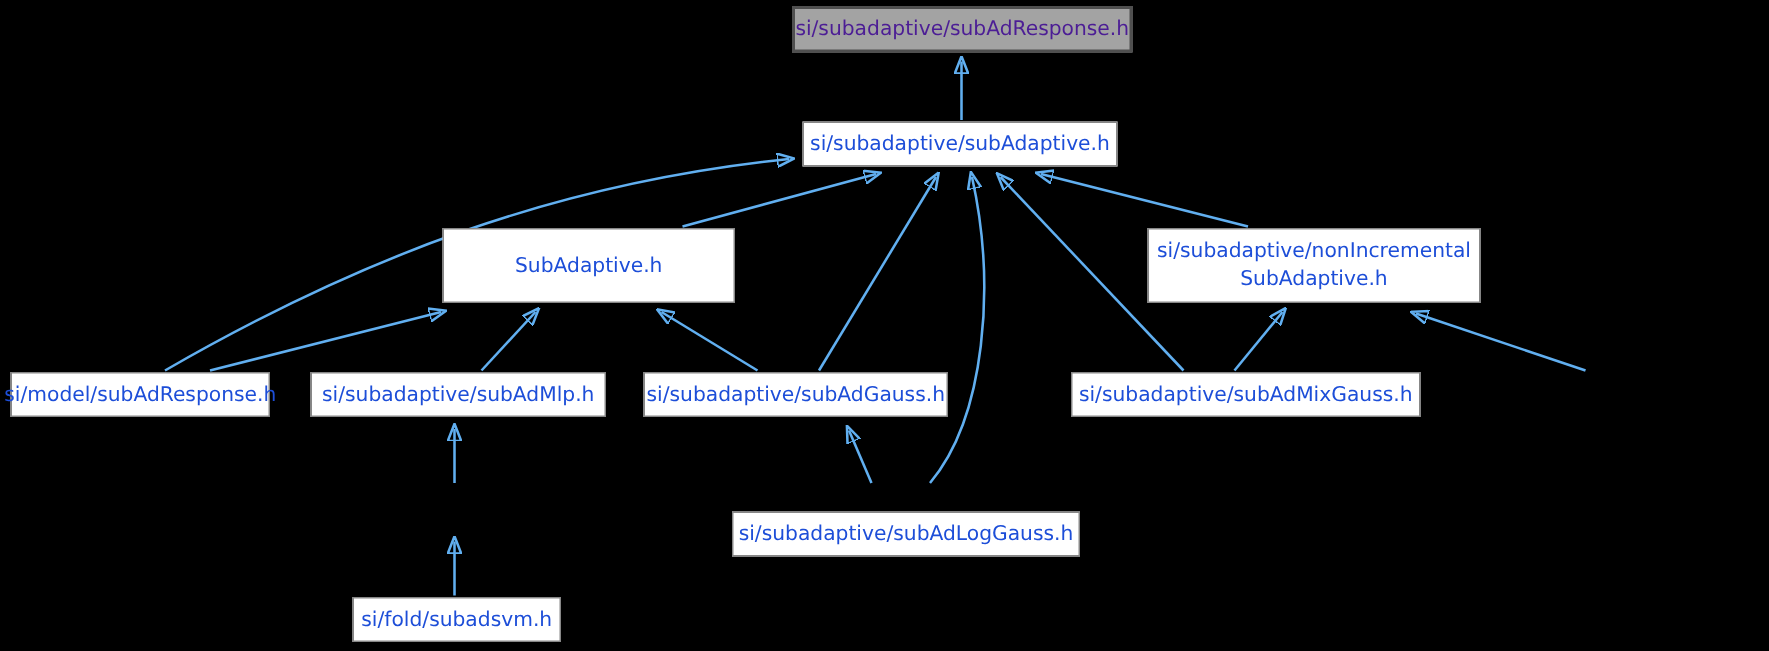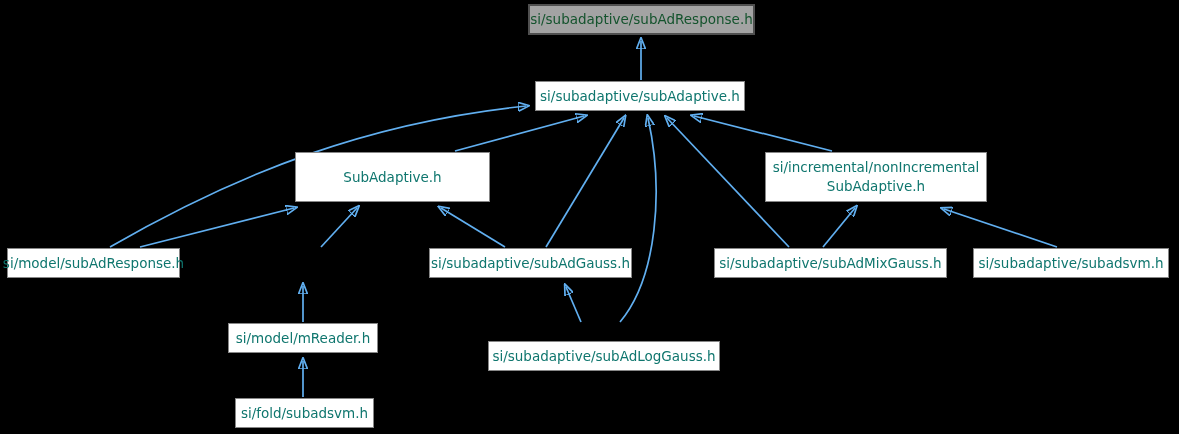--- a/index.html
+++ b/index.html
@@ -10,34 +10,34 @@
     overflow:hidden;
     font-family:"DejaVu Sans", sans-serif;
   }
   svg.edges{position:absolute;left:0;top:0;width:1179px;height:434px;}
   svg.edges path{fill:none;stroke:#61aff0;stroke-width:1.7px;}
   .node{
     position:absolute;
     box-sizing:border-box;
     background:#ffffff;
     border:1px solid #878787;
-    color:#0f766e;
+    color:#1d4ed8;
     display:flex;
     flex-direction:column;
     align-items:center;
     justify-content:center;
     text-align:center;
     font-size:13.5px;
     line-height:19px;
     white-space:nowrap;
   }
   .node.current{
     background:#a3a3a3;
     border:2px solid #4f4f4f;
-    color:#14532d;
+    color:#4c1d95;
   }
 </style>
 </head>
 <body>
 
 <div class="stage">
 
   <svg class="edges" viewBox="0 0 1179 434" xmlns="http://www.w3.org/2000/svg">
     <defs>
       <marker id="arrow" markerUnits="userSpaceOnUse" markerWidth="12" markerHeight="10" viewBox="0 0 12 10" refX="8" refY="5" orient="auto">
@@ -67,44 +67,41 @@
 
   <div class="node" style="left:535px;top:81px;width:210px;height:30px">
     <span>si/subadaptive/subAdaptive.h</span>
   </div>
 
   <div class="node" style="left:295px;top:152px;width:195px;height:50px">
     <span>SubAdaptive.h</span>
   </div>
 
   <div class="node" style="left:765px;top:152px;width:222px;height:50px">
-    <span>si/incremental/nonIncremental</span>
+    <span>si/subadaptive/nonIncremental</span>
     <span>SubAdaptive.h</span>
   </div>
 
   <div class="node" style="left:7px;top:248px;width:173px;height:30px">
     <span>si/model/subAdResponse.h</span>
   </div>
 
+  <div class="node" style="left:207px;top:248px;width:197px;height:30px">
+    <span>si/subadaptive/subAdMlp.h</span>
+  </div>
 
   <div class="node" style="left:714px;top:248px;width:233px;height:30px">
     <span>si/subadaptive/subAdMixGauss.h</span>
   </div>
 
   <div class="node" style="left:429px;top:248px;width:203px;height:30px">
     <span>si/subadaptive/subAdGauss.h</span>
   </div>
 
-  <div class="node" style="left:973px;top:248px;width:196px;height:30px">
-    <span>si/subadaptive/subadsvm.h</span>
-  </div>
 
-  <div class="node" style="left:228px;top:323px;width:150px;height:30px">
-    <span>si/model/mReader.h</span>
-  </div>
 
   <div class="node" style="left:488px;top:341px;width:232px;height:30px">
     <span>si/subadaptive/subAdLogGauss.h</span>
   </div>
 
   <div class="node" style="left:235px;top:398px;width:139px;height:30px">
     <span>si/fold/subadsvm.h</span>
   </div>
 
 </div>

